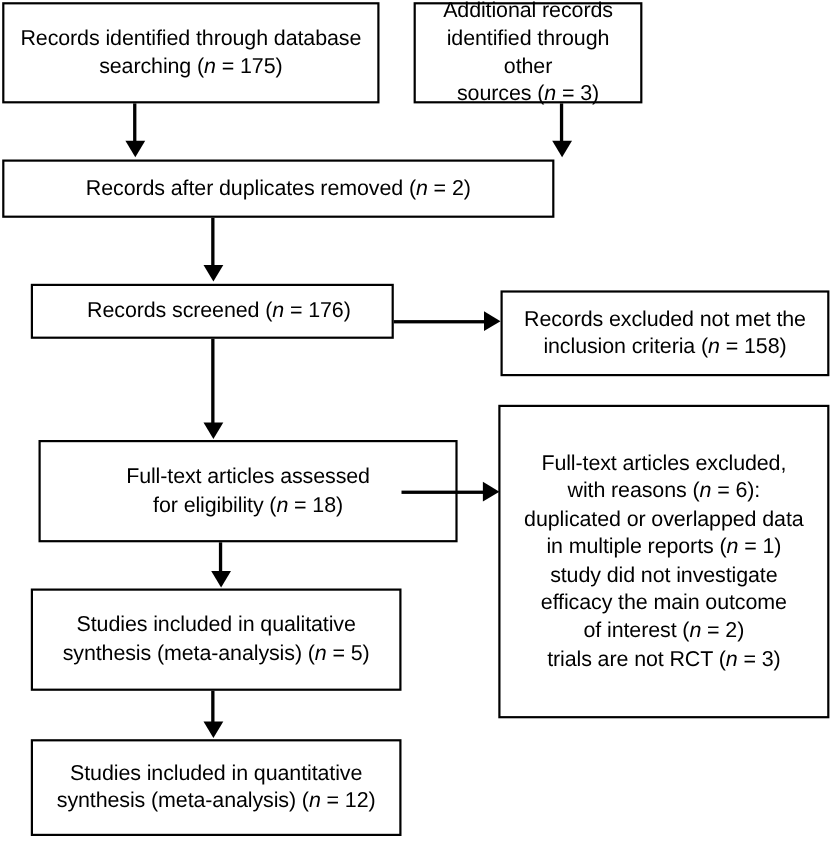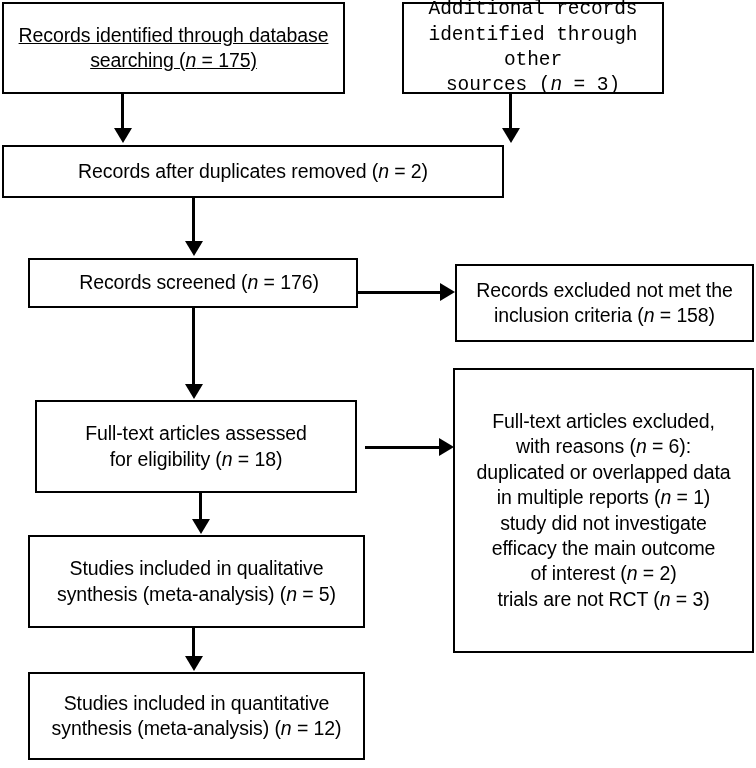--- a/index.html
+++ b/index.html
@@ -64,45 +64,45 @@
     border-top: 9px solid transparent;
     border-bottom: 9px solid transparent;
     border-left: 15px solid #000000;
   }
 </style>
 </head>
 <body>
 
 <div id="flow-root">
 
-  <div class="node" style="left:2px; top:2px; width:343px; height:92px;text-decoration:underline;">
+  <div class="node" style="left:2px; top:2px; width:343px; height:92px;">
     <span class="txt">Records identified through database
 searching (<i>n</i> = 175)</span>
   </div>
 
-  <div class="node" style="left:402px; top:2px; width:262px; height:92px;font-family:Liberation Mono, monospace;">
+  <div class="node" style="left:376px; top:2px; width:208px; height:92px;">
     <span class="txt">Additional records
 identified through other
 sources (<i>n</i> = 3)</span>
   </div>
 
   <div class="node" style="left:2px; top:145px; width:502px; height:53px;">
     <span class="txt">Records after duplicates removed (<i>n</i> = 2)</span>
   </div>
 
   <div class="node" style="left:28px; top:258px; width:330px; height:50px;padding-left:18px;">
     <span class="txt">Records screened (<i>n</i> = 176)</span>
   </div>
 
   <div class="node" style="left:455px; top:264px; width:299px; height:78px;">
     <span class="txt">Records excluded not met the
 inclusion criteria (<i>n</i> = 158)</span>
   </div>
 
-  <div class="node" style="left:35px; top:400px; width:322px; height:93px;">
+  <div class="node" style="left:35px; top:400px; width:381px; height:93px;">
     <span class="txt">Full-text articles assessed
 for eligibility (<i>n</i> = 18)</span>
   </div>
 
   <div class="node" style="left:453px; top:368px; width:301px; height:285px;justify-content:flex-end;">
     <span class="txt">Full-text articles excluded,
 with reasons (<i>n</i> = 6):
 duplicated or overlapped data
 in multiple reports (<i>n</i> = 1)
 study did not investigate

